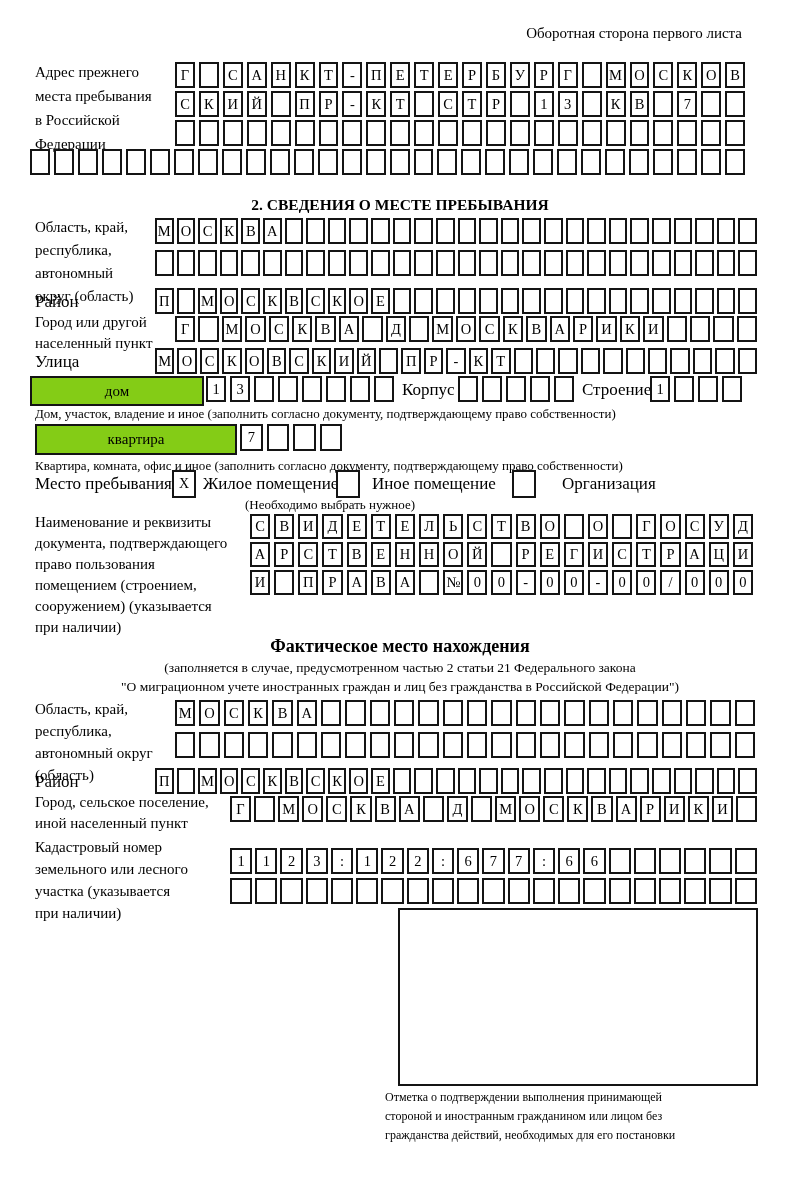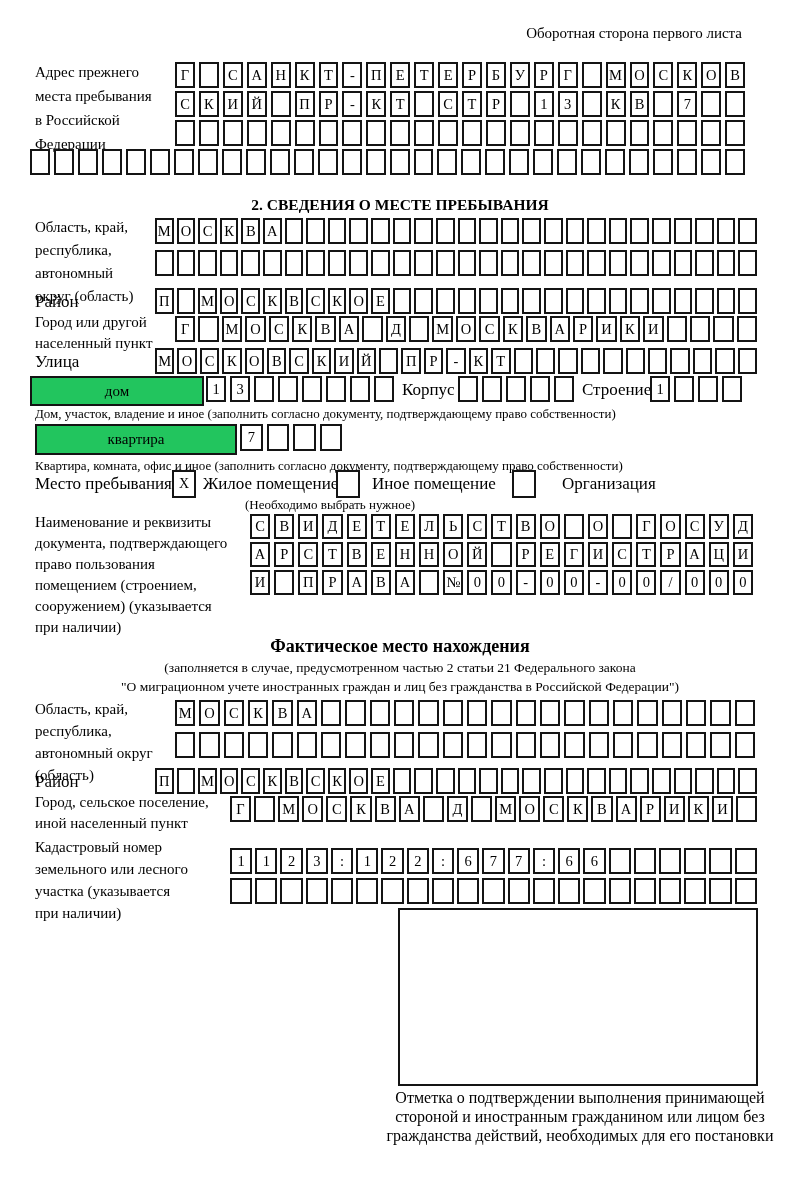--- a/index.html
+++ b/index.html
@@ -10,26 +10,26 @@
   .lbl div{white-space:nowrap;}
   .small-lbl{position:absolute;font-size:17px;white-space:nowrap;}
   .note{position:absolute;font-size:13px;white-space:nowrap;}
   .center{left:0;width:800px;text-align:center;}
   .title{position:absolute;font-weight:bold;font-size:15.5px;}
   .boxrow{position:absolute;display:flex;gap:4px;height:26px;}
   .g3{gap:3px;}
   .cell{flex:1 1 0;min-width:0;border:2px solid #141414;background:#fff;
         display:flex;align-items:center;justify-content:center;
         font-size:14.5px;line-height:1;overflow:hidden;}
-  .wbox{position:absolute;border:2px solid #141414;background:#22c55e;
+  .wbox{position:absolute;border:2px solid #141414;background:#84cc16;
         display:flex;align-items:center;justify-content:center;font-size:15px;}
   .chk{position:absolute;width:20px;height:24px;border:2px solid #141414;background:#fff;
        display:flex;align-items:center;justify-content:center;font-size:14px;}
   .stamp{position:absolute;border:2px solid #141414;background:#fff;}
-  .caption{position:absolute;font-size:16px;line-height:19px;text-align:center;}
+  .caption{position:absolute;font-size:12px;line-height:19px;text-align:left;}
 </style>
 </head>
 <body>
 
 <div id="page">
 
   <div class="abs" style="top:25px;right:58px;font-size:15px;">Оборотная сторона первого листа</div>
 
   <div class="lbl" style="left:35px;top:60px;">
     <div>Адрес прежнего</div>

